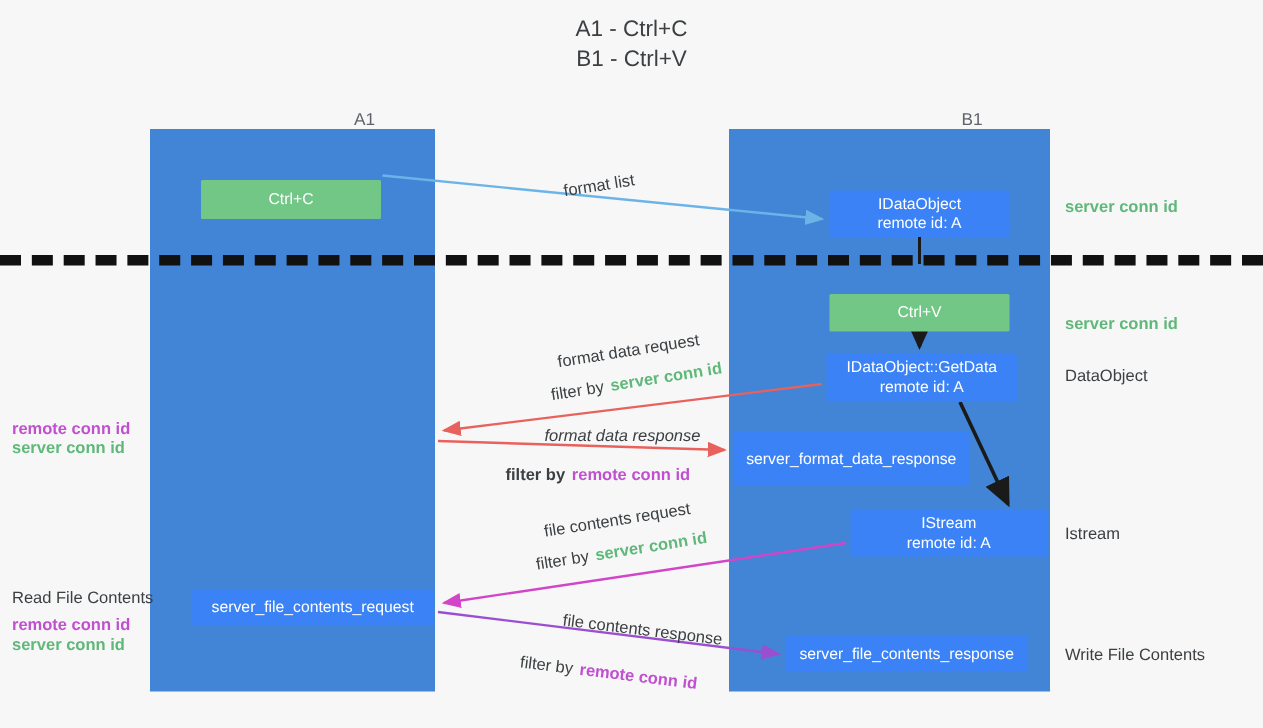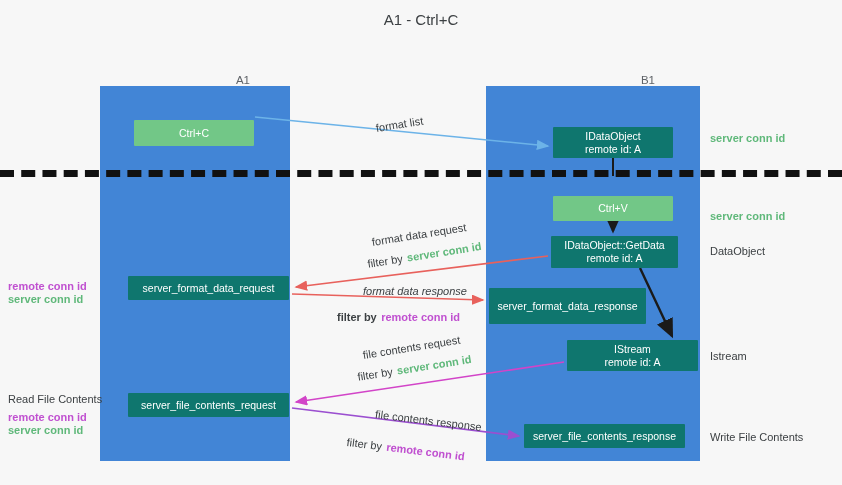--- a/index.html
+++ b/index.html
@@ -33,21 +33,21 @@
   
   .node{
     box-sizing:border-box;
     display:flex;flex-direction:column;
     align-items:center;justify-content:center;
     color:#ffffff;font-size:10.5px;line-height:13px;
     text-align:center;
     border-radius:1px;
   }
   .green{background:#72c787;margin-top:16px;}
-  .orange{background:#0f766e;}
+  .orange{background:#3b82f6;}
 
   #n-ctrlc{left:134px;top:104px;width:120px;height:26px;}
   #n-setclip{left:553px;top:127px;width:120px;height:31px;}
   #n-ctrlv{left:553px;top:180px;width:120px;height:25px;}
   #n-getdata{left:551px;top:236px;width:127px;height:32px;}
   #n-istream{left:567px;top:340px;width:131px;height:31px;}
   #n-fmt-req{left:128px;top:276px;width:161px;height:24px;}
   #n-fmt-res{left:489px;top:288px;width:157px;height:36px;}
   #n-file-req{left:128px;top:393px;width:161px;height:24px;}
   #n-file-res{left:524px;top:424px;width:161px;height:24px;}
@@ -70,20 +70,21 @@
     border-top:7px dashed #111111;
   }
 </style>
 </head>
 <body>
 
 <div id="stage">
 
   <div class="abs" id="title">
     <div>A1 - Ctrl+C</div>
+    <div>B1 - Ctrl+V</div>
   </div>
 
   <div class="abs col-head" style="left:140px;top:58px;width:110px;">
     <div>A1</div>
     <div>server</div>
   </div>
   <div class="abs col-head" style="left:535px;top:58px;width:120px;">
     <div>B1</div>
     <div>connection</div>
   </div>
@@ -145,23 +146,20 @@
   <div class="abs node orange" id="n-getdata">
     <span>IDataObject::GetData</span>
     <span>remote id: A</span>
   </div>
 
   <div class="abs node orange" id="n-istream">
     <span>IStream</span>
     <span>remote id: A</span>
   </div>
 
-  <div class="abs node orange" id="n-fmt-req">
-    <span>server_format_data_request</span>
-  </div>
 
   <div class="abs node orange" id="n-fmt-res">
     <span>server_format_data_response</span>
   </div>
 
   <div class="abs node orange" id="n-file-req">
     <span>server_file_contents_request</span>
   </div>
 
   <div class="abs node orange" id="n-file-res">

